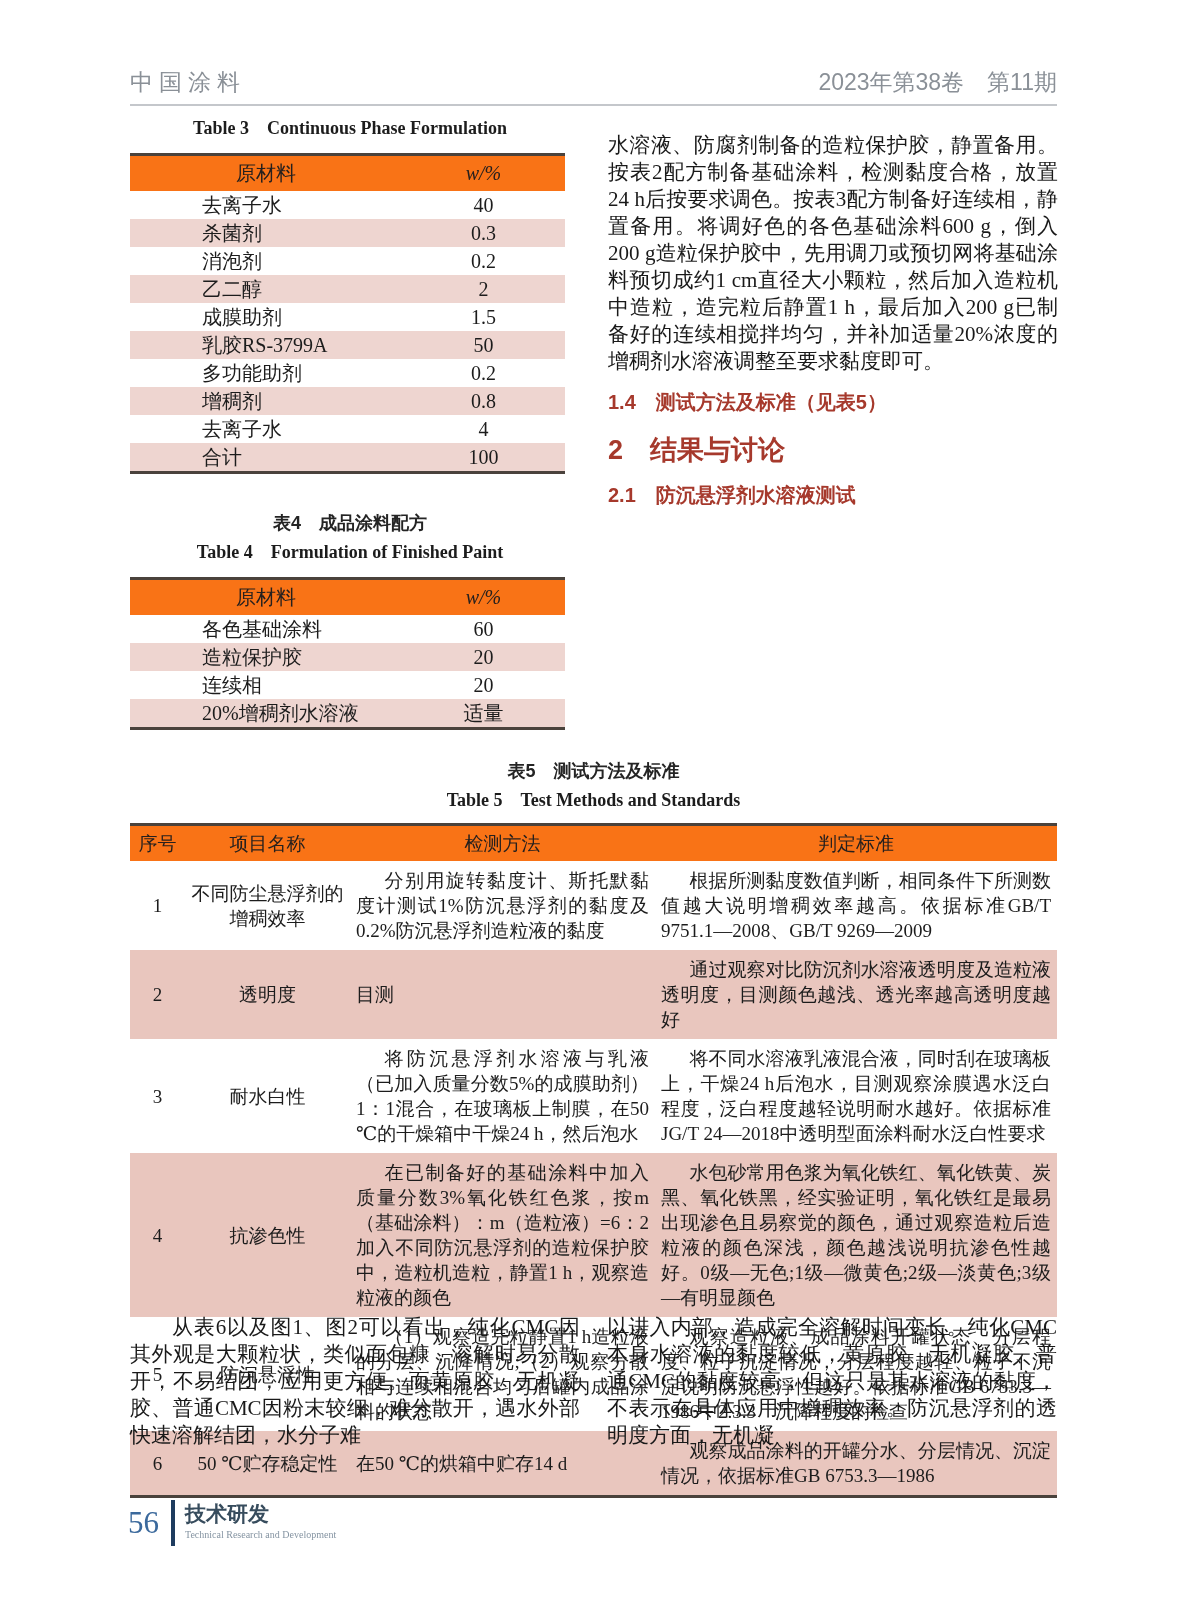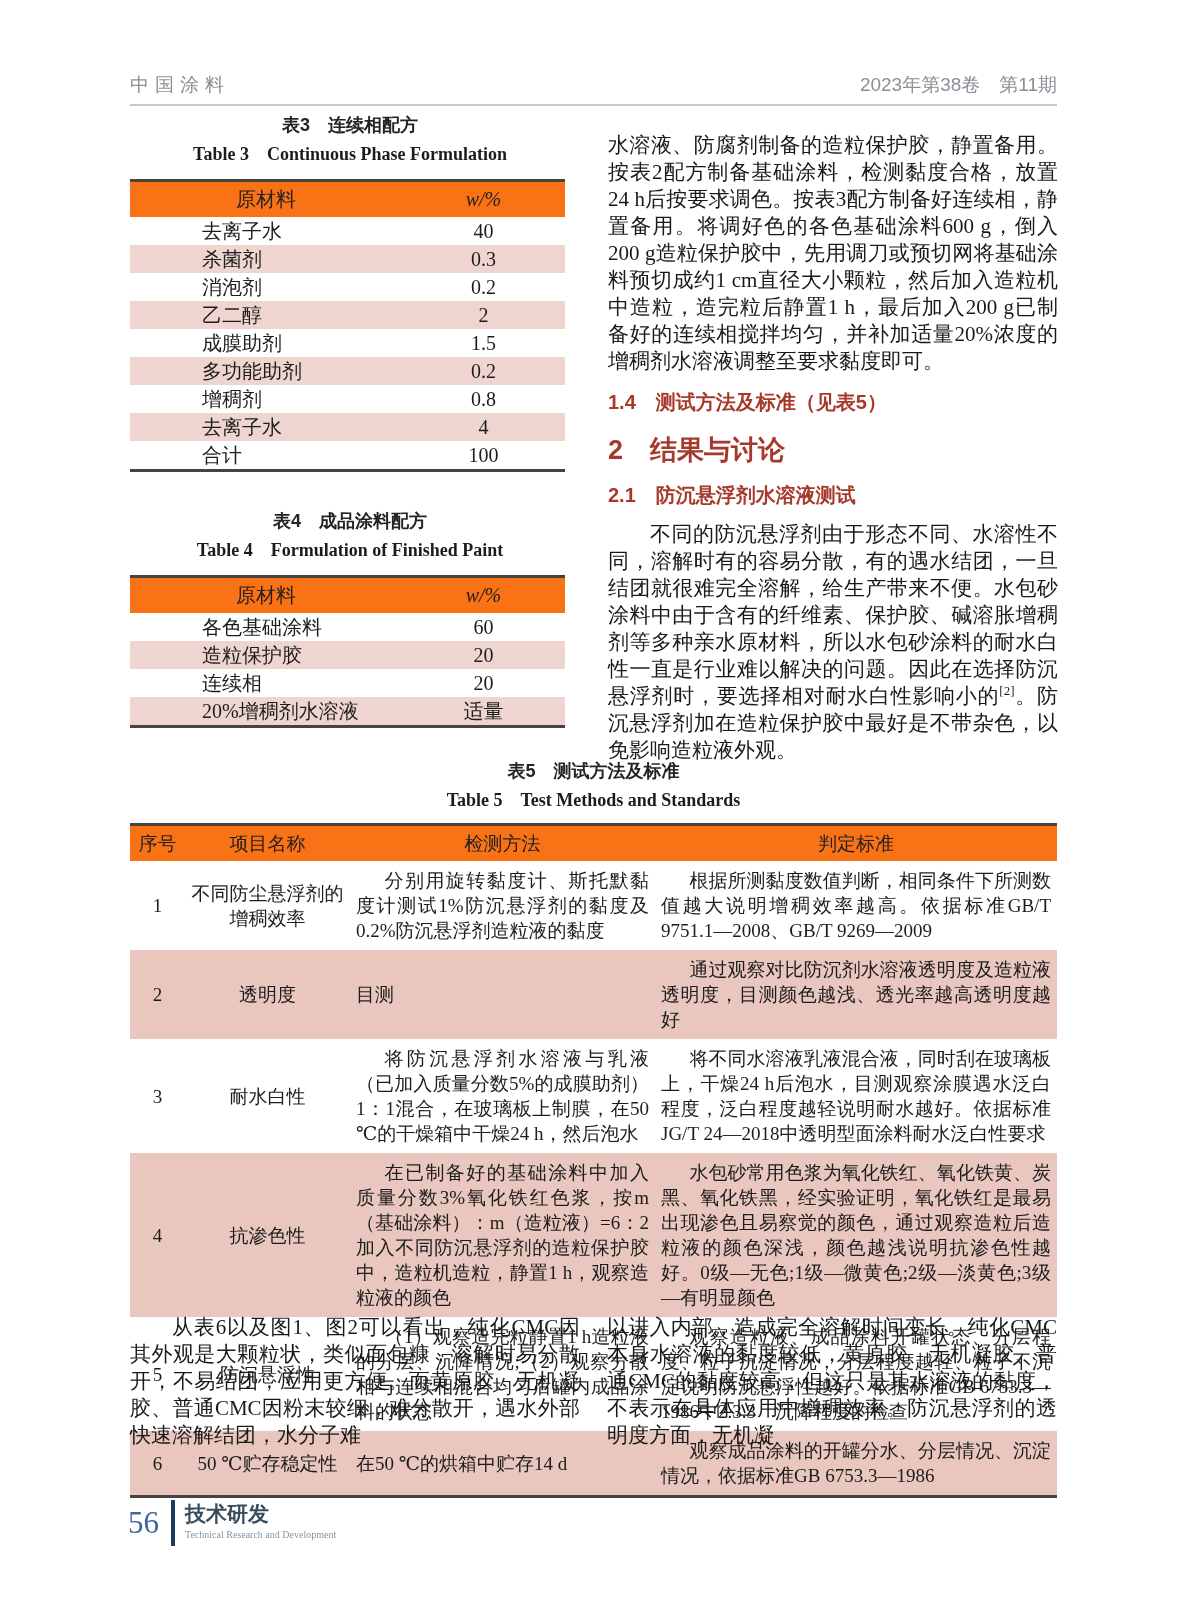--- a/index.html
+++ b/index.html
@@ -6,21 +6,21 @@
   .page{
     position:relative;width:1187px;height:1600px;background:#ffffff;
     font-family:"Liberation Serif","DejaVu Serif",serif;color:#1c1c1c;
     overflow:hidden;margin:0 auto;
   }
   
   .runhead{
     position:absolute;left:130px;top:70px;width:927px;height:36px;
     display:flex;justify-content:space-between;align-items:flex-end;
     border-bottom:2px solid #c4c7cb;padding-bottom:6px;box-sizing:border-box;
-    color:#8a9097;font-size:19px;font-family:"Liberation Sans",sans-serif;
+    color:#8a9097;font-size:23px;font-family:"Liberation Sans",sans-serif;
   }
   .runhead .jr{letter-spacing:6px;}
   
   .leftcol{position:absolute;left:130px;top:112px;width:440px;}
   .rightcol{position:absolute;left:608px;top:120px;width:450px;}
   
   .cap-cn{
     text-align:center;font-family:"Liberation Sans",sans-serif;font-weight:bold;
     font-size:18px;color:#242424;line-height:26px;
   }
@@ -100,21 +100,20 @@
 
 <div class="page">
 
   <div class="runhead">
     <span class="jr">中国涂料</span>
     <span>2023年第38卷　第11期</span>
   </div>
 
   <div class="leftcol">
 
-    <div class="cap-cn">表3　连续相配方</div>
     <div class="cap-en">Table 3　Continuous Phase Formulation</div>
 
     <table class="frm">
       <thead>
         <tr>
           <th style="width:270px;">原材料</th>
           <th class="ital">w/%</th>
         </tr>
       </thead>
       <tbody>
@@ -130,20 +129,24 @@
             <td class="mat">消泡剂</td>
             <td class="val">0.2</td>
           </tr>
         <tr>
             <td class="mat">乙二醇</td>
             <td class="val">2</td>
           </tr>
         <tr>
             <td class="mat">成膜助剂</td>
             <td class="val">1.5</td>
+          </tr>
+        <tr>
+            <td class="mat">乳胶RS-3799A</td>
+            <td class="val">50</td>
           </tr>
         <tr>
             <td class="mat">多功能助剂</td>
             <td class="val">0.2</td>
           </tr>
         <tr>
             <td class="mat">增稠剂</td>
             <td class="val">0.8</td>
           </tr>
         <tr>
@@ -188,21 +191,20 @@
     </table>
   </div>
 
   <div class="rightcol">
     <p class="para">水溶液、防腐剂制备的造粒保护胶，静置备用。按表2配方制备基础涂料，检测黏度合格，放置24 h后按要求调色。按表3配方制备好连续相，静置备用。将调好色的各色基础涂料600 g，倒入200 g造粒保护胶中，先用调刀或预切网将基础涂料预切成约1 cm直径大小颗粒，然后加入造粒机中造粒，造完粒后静置1 h，最后加入200 g已制备好的连续相搅拌均匀，并补加适量20%浓度的增稠剂水溶液调整至要求黏度即可。</p>
 
     <div class="h-red-s">1.4　测试方法及标准（见表5）</div>
     <div class="h-red-l">2　结果与讨论</div>
     <div class="h-red-s">2.1　防沉悬浮剂水溶液测试</div>
 
-    <p class="para indent"><span>不同的防沉悬浮剂由于形态不同、水溶性不同，溶解时有的容易分散，有的遇水结团，一旦结团就很难完全溶解，给生产带来不便。水包砂涂料中由于含有的纤维素、保护胶、碱溶胀增稠剂等多种亲水原材料，所以水包砂涂料的耐水白性一直是行业难以解决的问题。因此在选择防沉悬浮剂时，要选择相对耐水白性影响小的</span><sup>[2]</sup><span>。防沉悬浮剂加在造粒保护胶中最好是不带杂色，以免影响造粒液外观。</span></p>
   </div>
 
   <div class="t5wrap">
     <div class="cap-cn">表5　测试方法及标准</div>
     <div class="cap-en">Table 5　Test Methods and Standards</div>
 
     <table class="t5">
       <colgroup>
         <col style="width:55px;">
           <col style="width:165px;">

